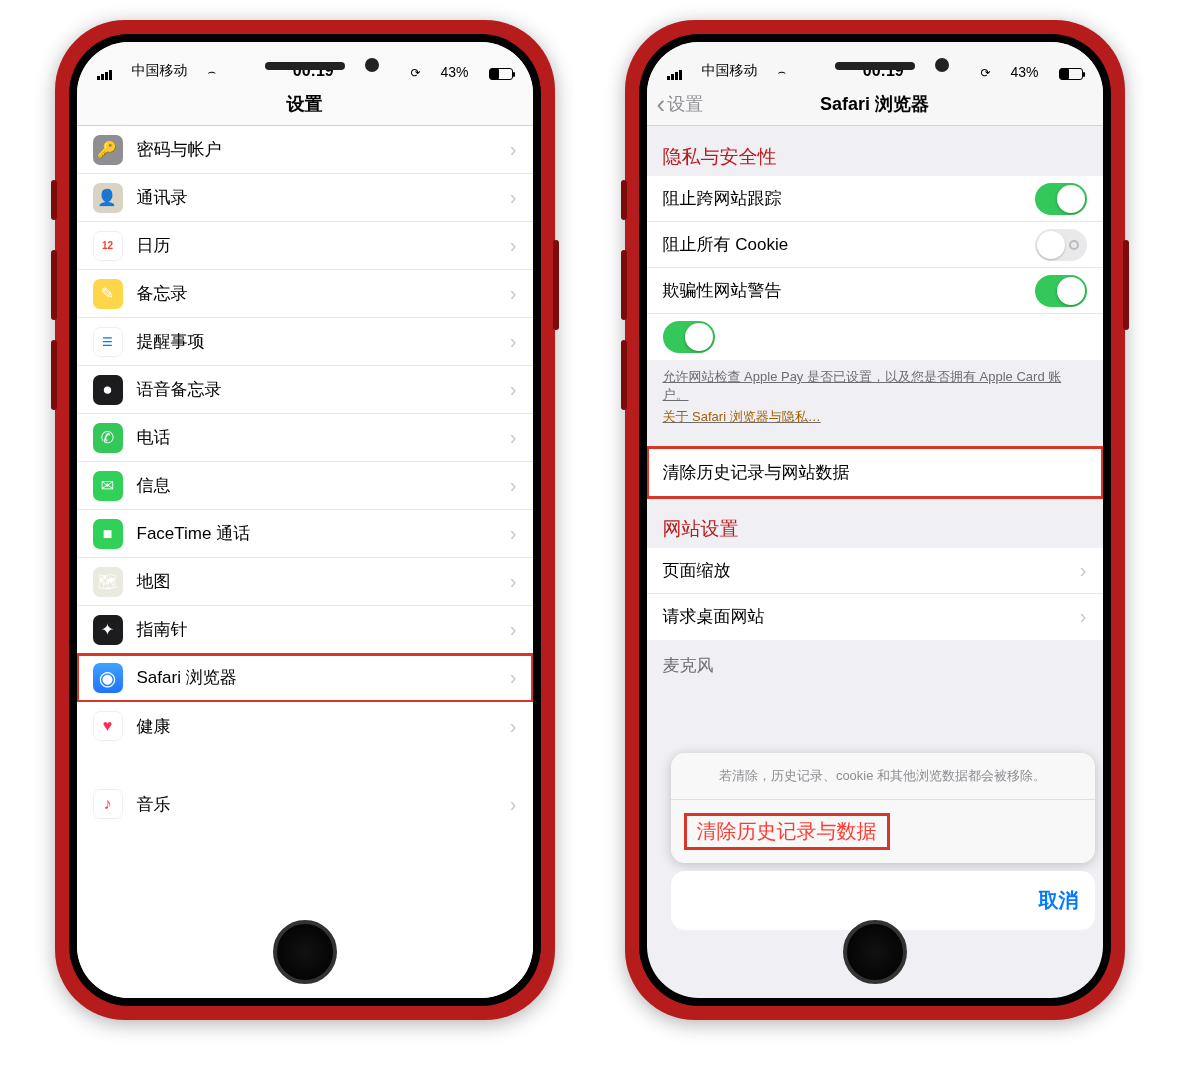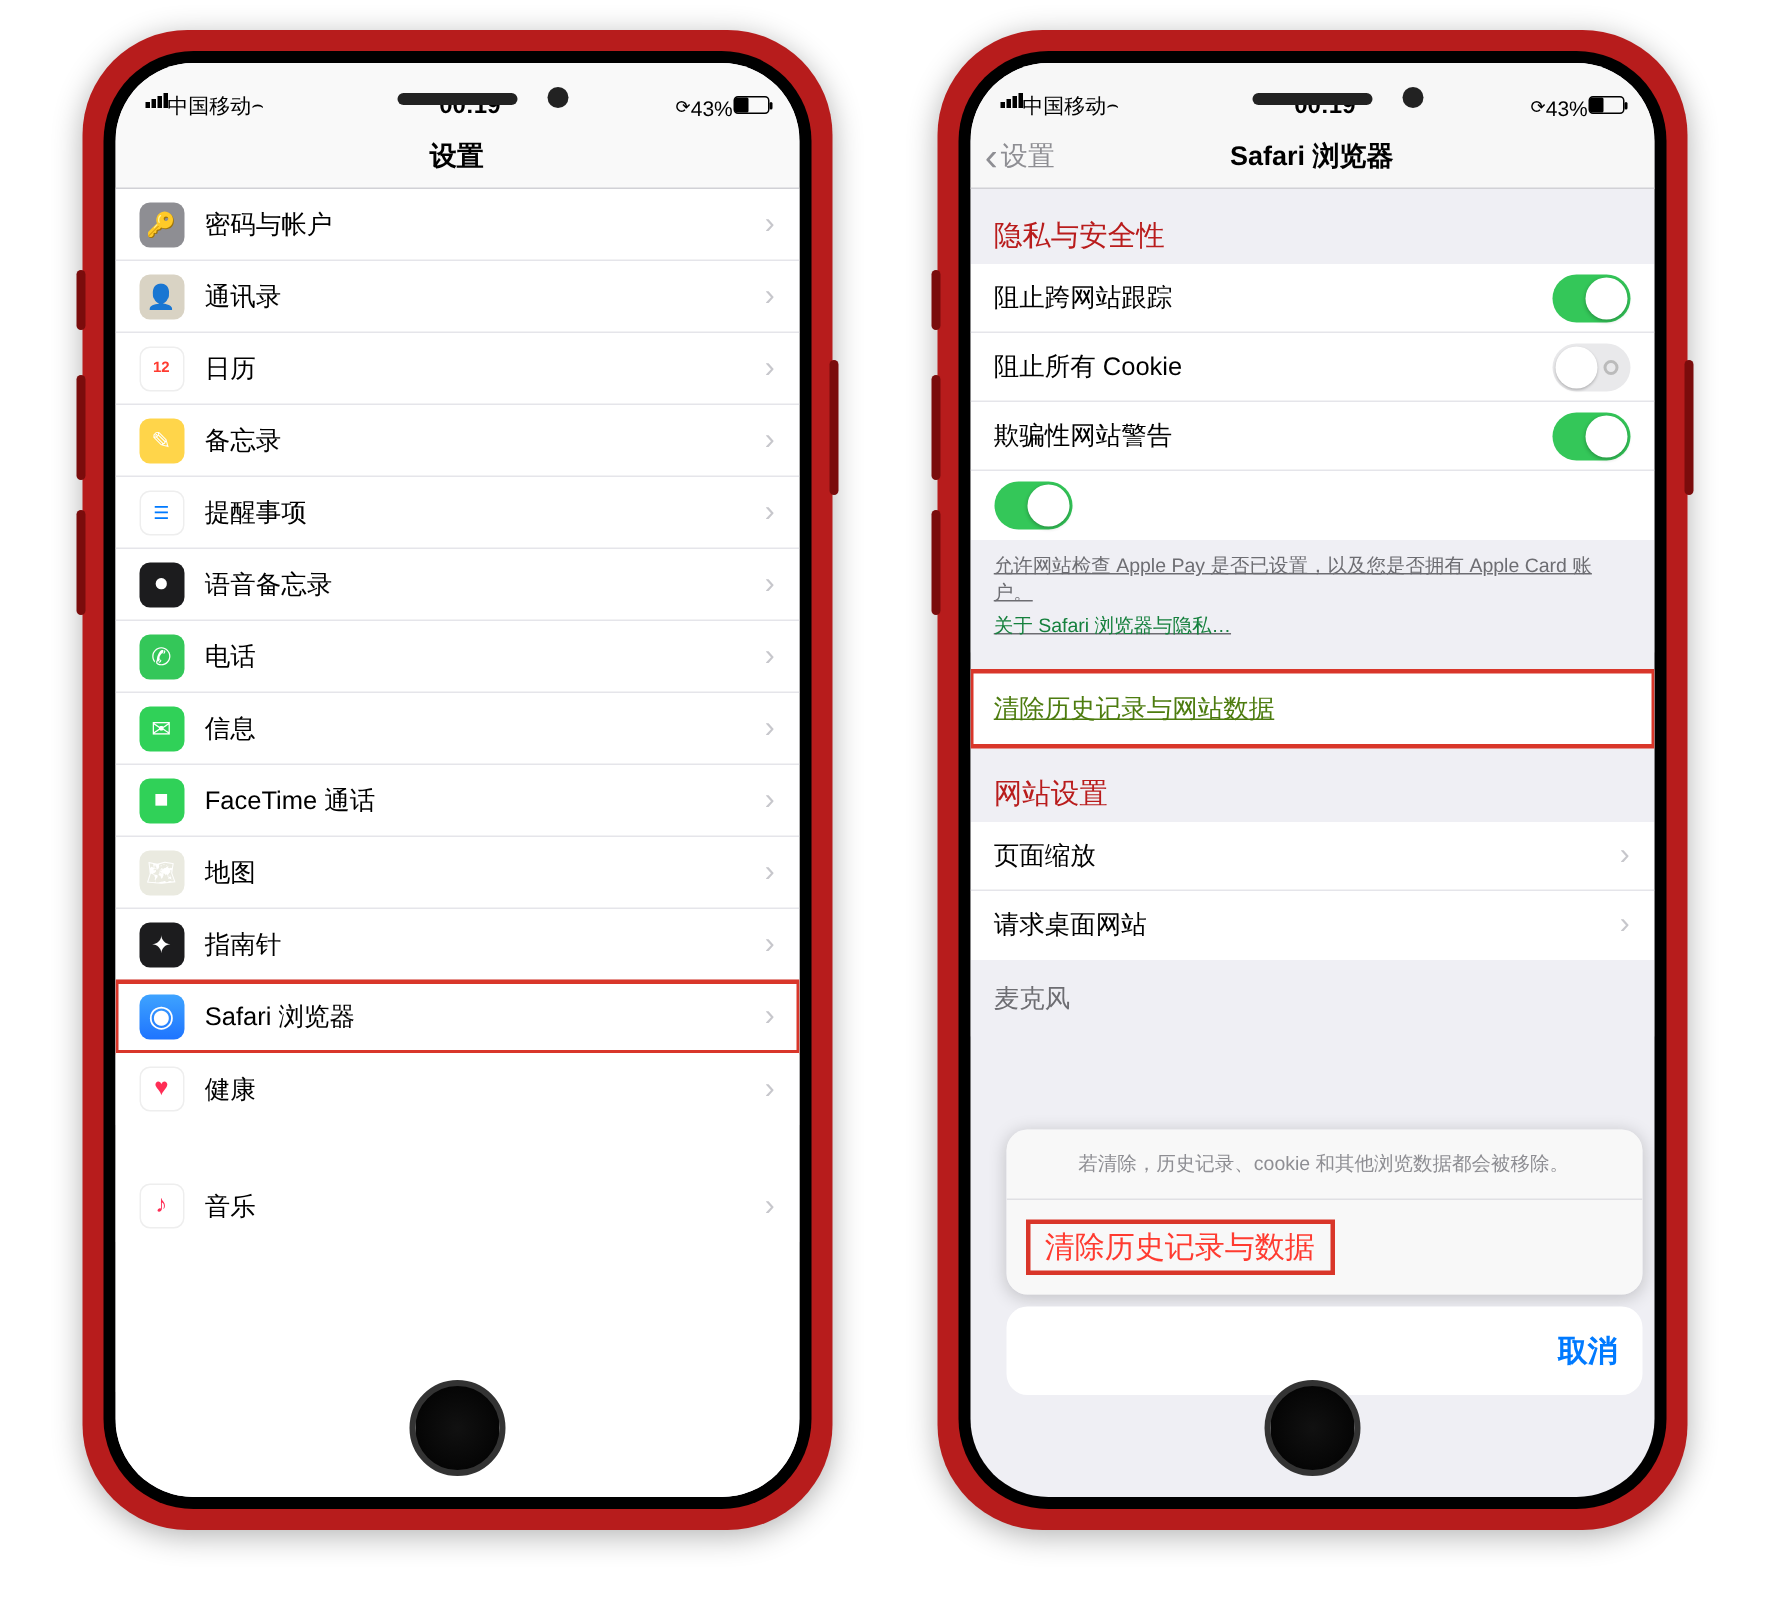--- a/index.html
+++ b/index.html
@@ -78,21 +78,21 @@
   .status-bar {
     height: 40px;
     background: #f7f7f7;
     display: flex;
     align-items: flex-end;
     padding: 0 20px 2px;
     font-size: 14px;
     font-weight: 500;
     color: #000;
   }
-  .status-left, .status-right { display:flex; align-items:flex-start; gap:0; }
+  .status-left, .status-right { display:flex; align-items:flex-end; gap:20px; }
   .status-center { flex:1; text-align:center; font-size:16px; font-weight:600;}
   .bars { display:inline-flex; gap:1px; align-items:flex-end;}
   .bars i { width:3px; background:#000; display:block;}
   .bars i:nth-child(1){height:4px}.bars i:nth-child(2){height:6px}.bars i:nth-child(3){height:8px}.bars i:nth-child(4){height:10px}
   .wifi { font-size:13px; }
   .lock-rot { font-size:12px; }
   .battery {
     width:24px;height:12px;border:1px solid #000;border-radius:3px;position:relative;display:inline-block;
   }
   .battery::after{content:"";position:absolute;right:-3px;top:3px;width:2px;height:5px;background:#000;border-radius:1px;}
@@ -163,27 +163,26 @@
   .switch.off .knob{left:2px;}
   .switch.off{ background:#e9e9eb; }
   .switch.off .knob{ box-shadow:0 1px 2px rgba(0,0,0,.25); }
   .switch.off::after{content:"";position:absolute;right:8px;top:50%;transform:translateY(-50%);width:6px;height:6px;border:2px solid #bbb;border-radius:50%;}
 
   .footer-note {
     padding:8px 16px; font-size:13px; color:#6d6d72; line-height:1.4;
     background:#efeff4;
     text-decoration:underline;
   }
-  .footer-note .link { color:#15803d; display:block; margin-top:4px;}
+  .footer-note .link { color:#a16207; display:block; margin-top:4px;}
 
   .clear-row {
-    background:#fff; padding:14px 16px; font-size:17px; color:#4d7c0f;
+    background:#fff; padding:14px 16px; font-size:17px; color:#000000;
     outline:3px solid #d9362a; outline-offset:-2px;
     margin-top:12px;
-    text-decoration:underline;
   }
 
   
   .sheet-backdrop{
     position:absolute; left:16px;right:0;bottom:60px; padding:8px;
   }
   .sheet {
     background:rgba(248,248,248,.96); border-radius:14px; overflow:hidden;
     box-shadow:0 2px 12px rgba(0,0,0,.2);
   }

